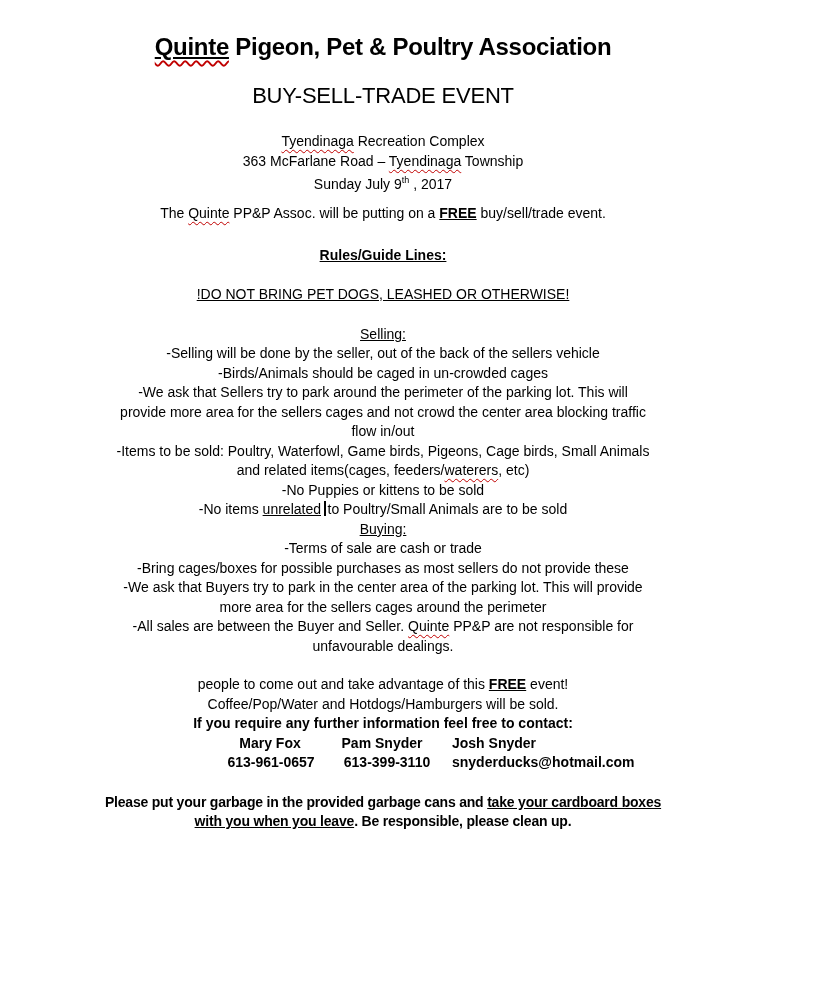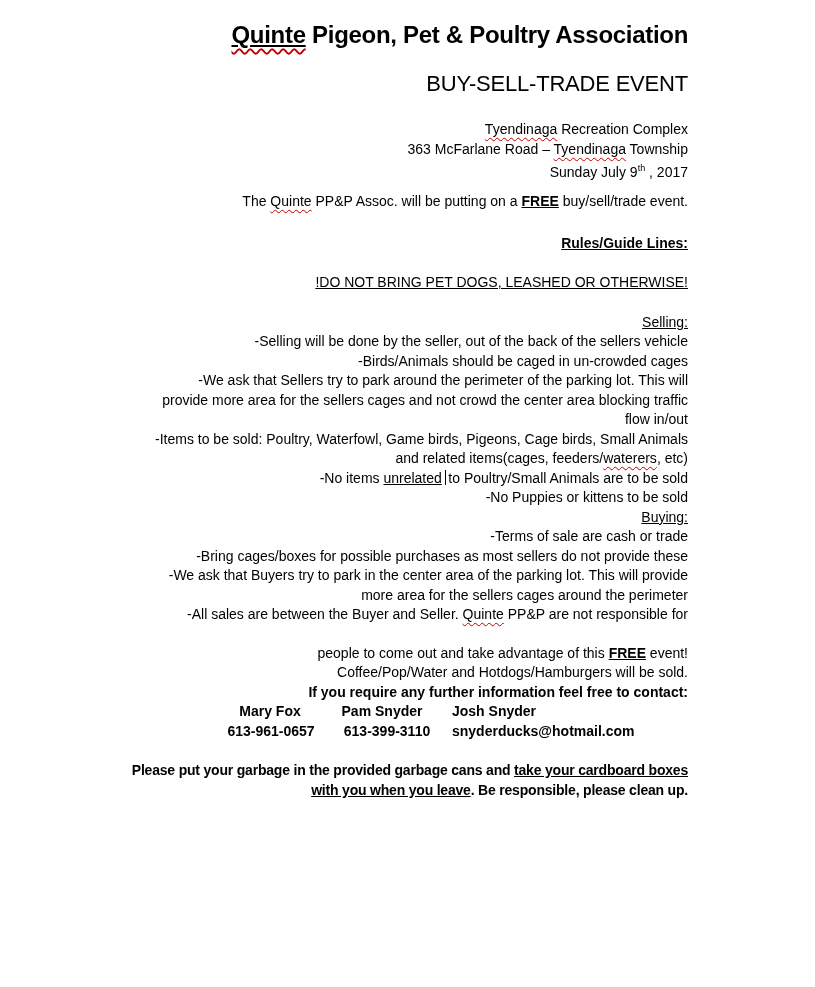--- a/index.html
+++ b/index.html
@@ -1,21 +1,21 @@
 <!DOCTYPE html>
 <html><head>
 <meta charset="utf-8">
 <style>
   html,body{margin:0;padding:0;}
   body{
     width:815px;height:987px;background:#ffffff;color:#000000;
     font-family:"Liberation Sans","DejaVu Sans",sans-serif;
     overflow:hidden;
   }
-  .content{width:610px;margin-left:78px;padding-top:20px;text-align:right;}
+  .content{width:610px;margin-left:78px;padding-top:32px;text-align:center;}
   .line{font-size:14px;line-height:19.5px;white-space:nowrap;}
   .title .line{font-size:24px;line-height:30px;font-weight:bold;letter-spacing:-0.3px;}
   .subtitle .line{font-size:22px;line-height:28px;letter-spacing:-0.2px;}
   .subtitle{margin-top:20px;}
   .venue{margin-top:22px;}
   .intro{margin-top:10px;}
   .rules-heading{margin-top:22px;}
   .warning{margin-top:20px;}
   .selling-heading{margin-top:20px;}
   .closing{margin-top:19px;}
@@ -61,32 +61,33 @@
       <div class="line"><span class="u">Selling:</span></div>
     </div>
   <div class="selling-lines">
       <div class="line"><span>-Selling will be done by the seller, out of the back of the sellers vehicle</span></div>
       <div class="line"><span>-Birds/Animals should be caged in un-crowded cages</span></div>
       <div class="line"><span>-We ask that Sellers try to park around the perimeter of the parking lot. This will</span></div>
       <div class="line"><span>provide more area for the sellers cages and not crowd the center area blocking traffic</span></div>
       <div class="line"><span>flow in/out</span></div>
       <div class="line"><span>-Items to be sold: Poultry, Waterfowl, Game birds, Pigeons, Cage birds, Small Animals</span></div>
       <div class="line"><span>and related items(cages, feeders/</span><span class="sp">waterers</span><span>, etc)</span></div>
+      <div class="line"><span>-No Puppies or kittens to be sold</span></div>
       <div class="line"><span>-No items </span><span class="u">unrelated</span><span class="caret"></span><span>to Poultry/Small Animals are to be sold</span></div>
-      <div class="line"><span>-No Puppies or kittens to be sold</span></div>
     </div>
   <div class="buying-heading">
       <div class="line"><span class="u">Buying:</span></div>
     </div>
   <div class="buying-lines">
       <div class="line"><span>-Terms of sale are cash or trade</span></div>
       <div class="line"><span>-Bring cages/boxes for possible purchases as most sellers do not provide these</span></div>
       <div class="line"><span>-We ask that Buyers try to park in the center area of the parking lot. This will provide</span></div>
       <div class="line"><span>more area for the sellers cages around the perimeter</span></div>
       <div class="line"><span>-All sales are between the Buyer and Seller. </span><span class="sp">Quinte</span><span> PP&amp;P are not responsible for</span></div>
+      <div class="line"><span>unfavourable dealings.</span></div>
     </div>
   <div class="closing">
       <div class="line"><span>people to come out and take advantage of this </span><span class="bu">FREE</span><span> event!</span></div>
       <div class="line"><span>Coffee/Pop/Water and Hotdogs/Hamburgers will be sold.</span></div>
       <div class="line"><span class="b">If you require any further information feel free to contact:</span></div>
     </div>
 
   <div class="contact-row">
     <span class="cn1">Mary Fox</span>
     <span class="cn2">Pam Snyder</span>

